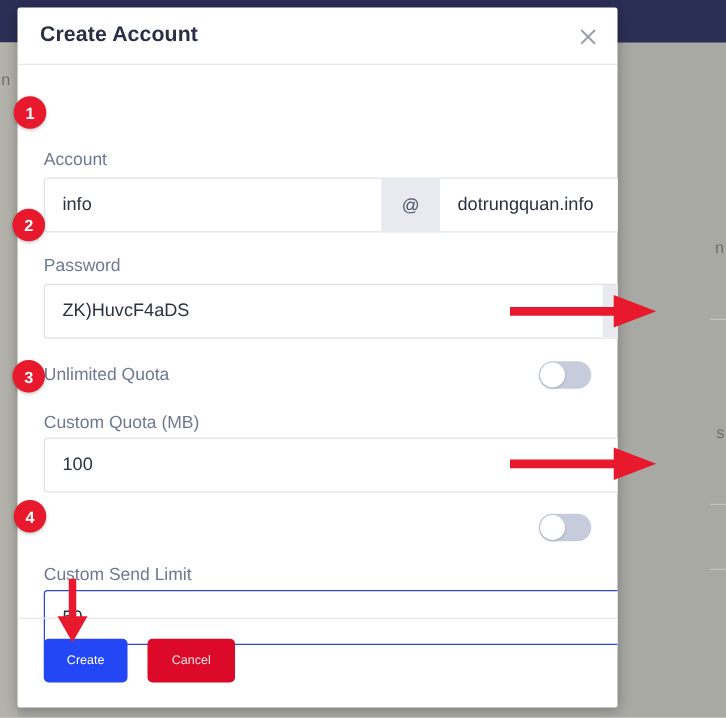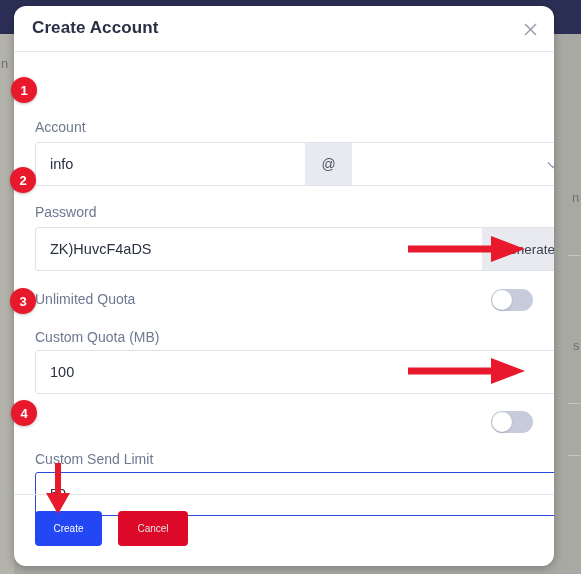--- a/index.html
+++ b/index.html
@@ -54,25 +54,25 @@
     position: absolute;
     background: #c3c2bc;
     height: 1px;
   }
 
   
   .modal {
     position: absolute;
     left: 14px;
     top: 6px;
-    width: 540px;
+    width: 480px;
     height: 560px;
     background: #ffffff;
     box-shadow: 0 2px 10px rgba(0,0,0,0.28);
-    border-radius: 12px;
+    border-radius: 2px;
     overflow: hidden;
   }
   .modal-header {
     position: relative;
     height: 45px;
     border-bottom: 1px solid #e6e8ec;
   }
   .modal-title {
     position: absolute;
     left: 18px;
@@ -335,20 +335,21 @@
       </div>
     </div>
 
     <div class="modal-body">
 
       <div class="field-label lbl-account">Account</div>
       <div class="account-row">
         <input class="account-input" type="text" value="info" style="">
         <div class="at-box">@</div>
         <div class="domain-select">
+          <span>dotrungquan.info</span>
           <span class="chev">
             <svg width="12" height="8" viewBox="0 0 12 8" aria-hidden="true">
               <polyline points="1,1.5 6,6.5 11,1.5" fill="none" stroke="#9aa0ad" stroke-width="1.4"></polyline>
             </svg>
           </span>
         </div>
       </div>
 
       <div class="field-label lbl-password">Password</div>
       <div class="password-row">

